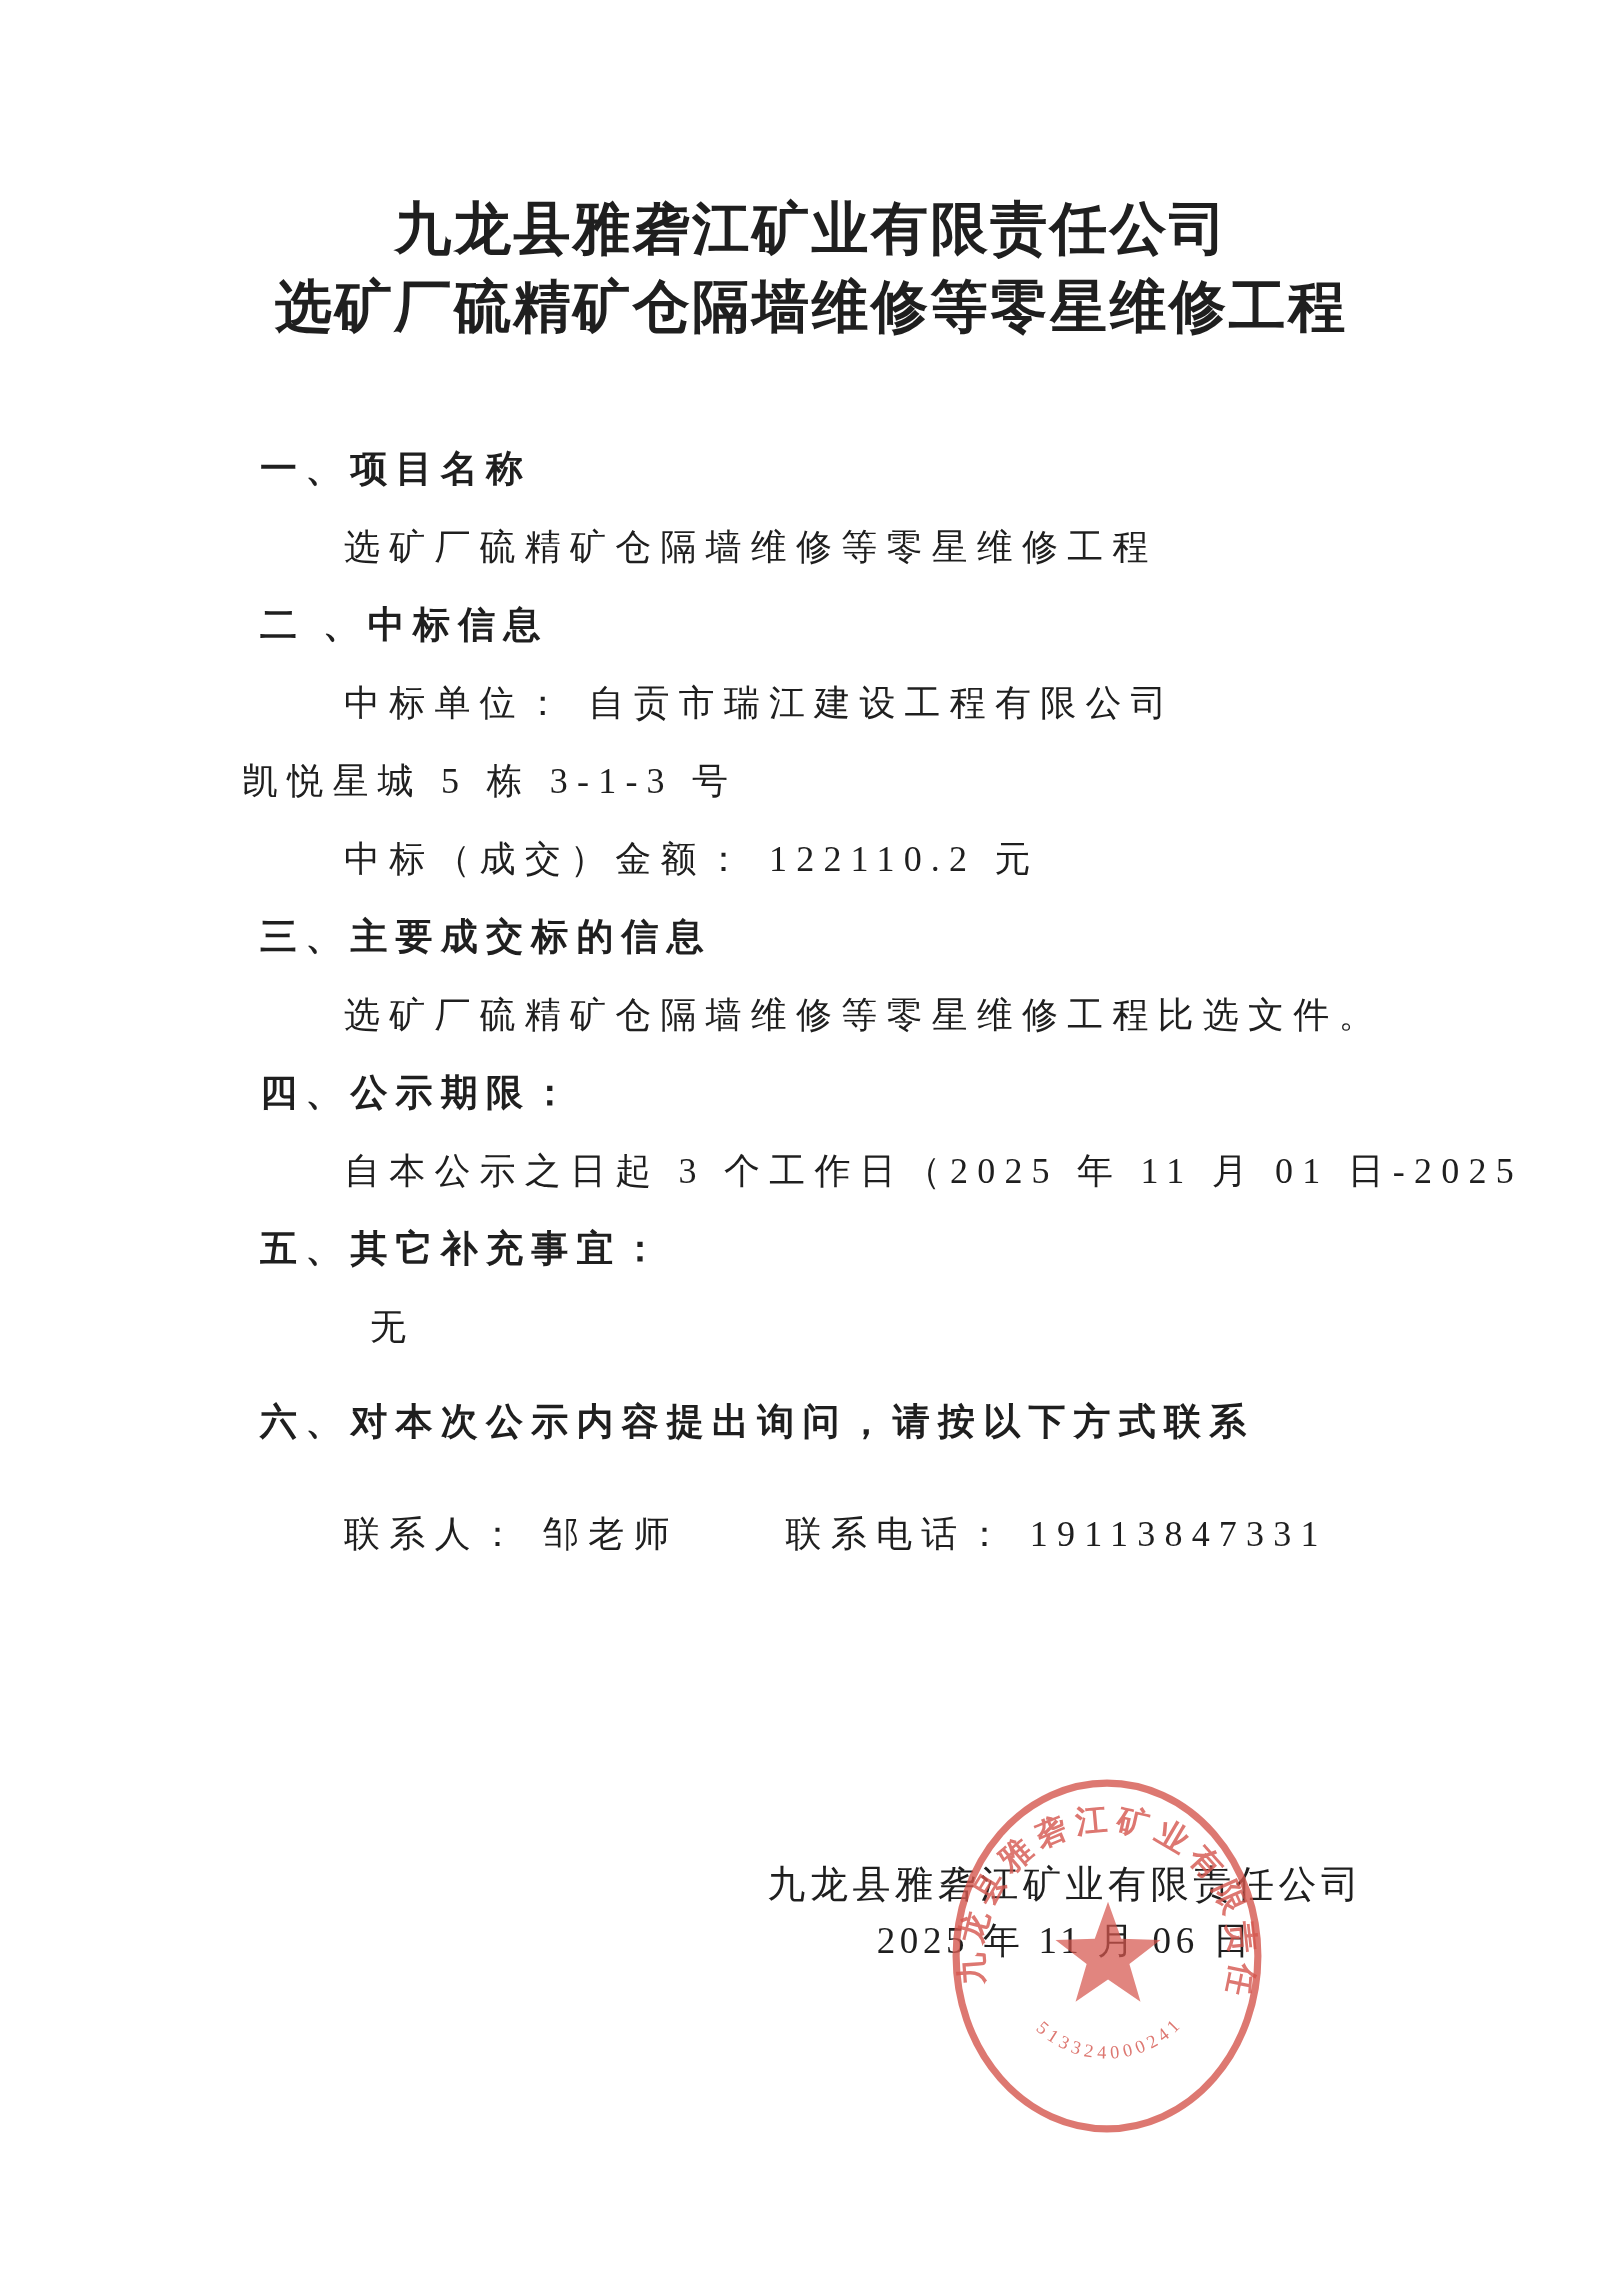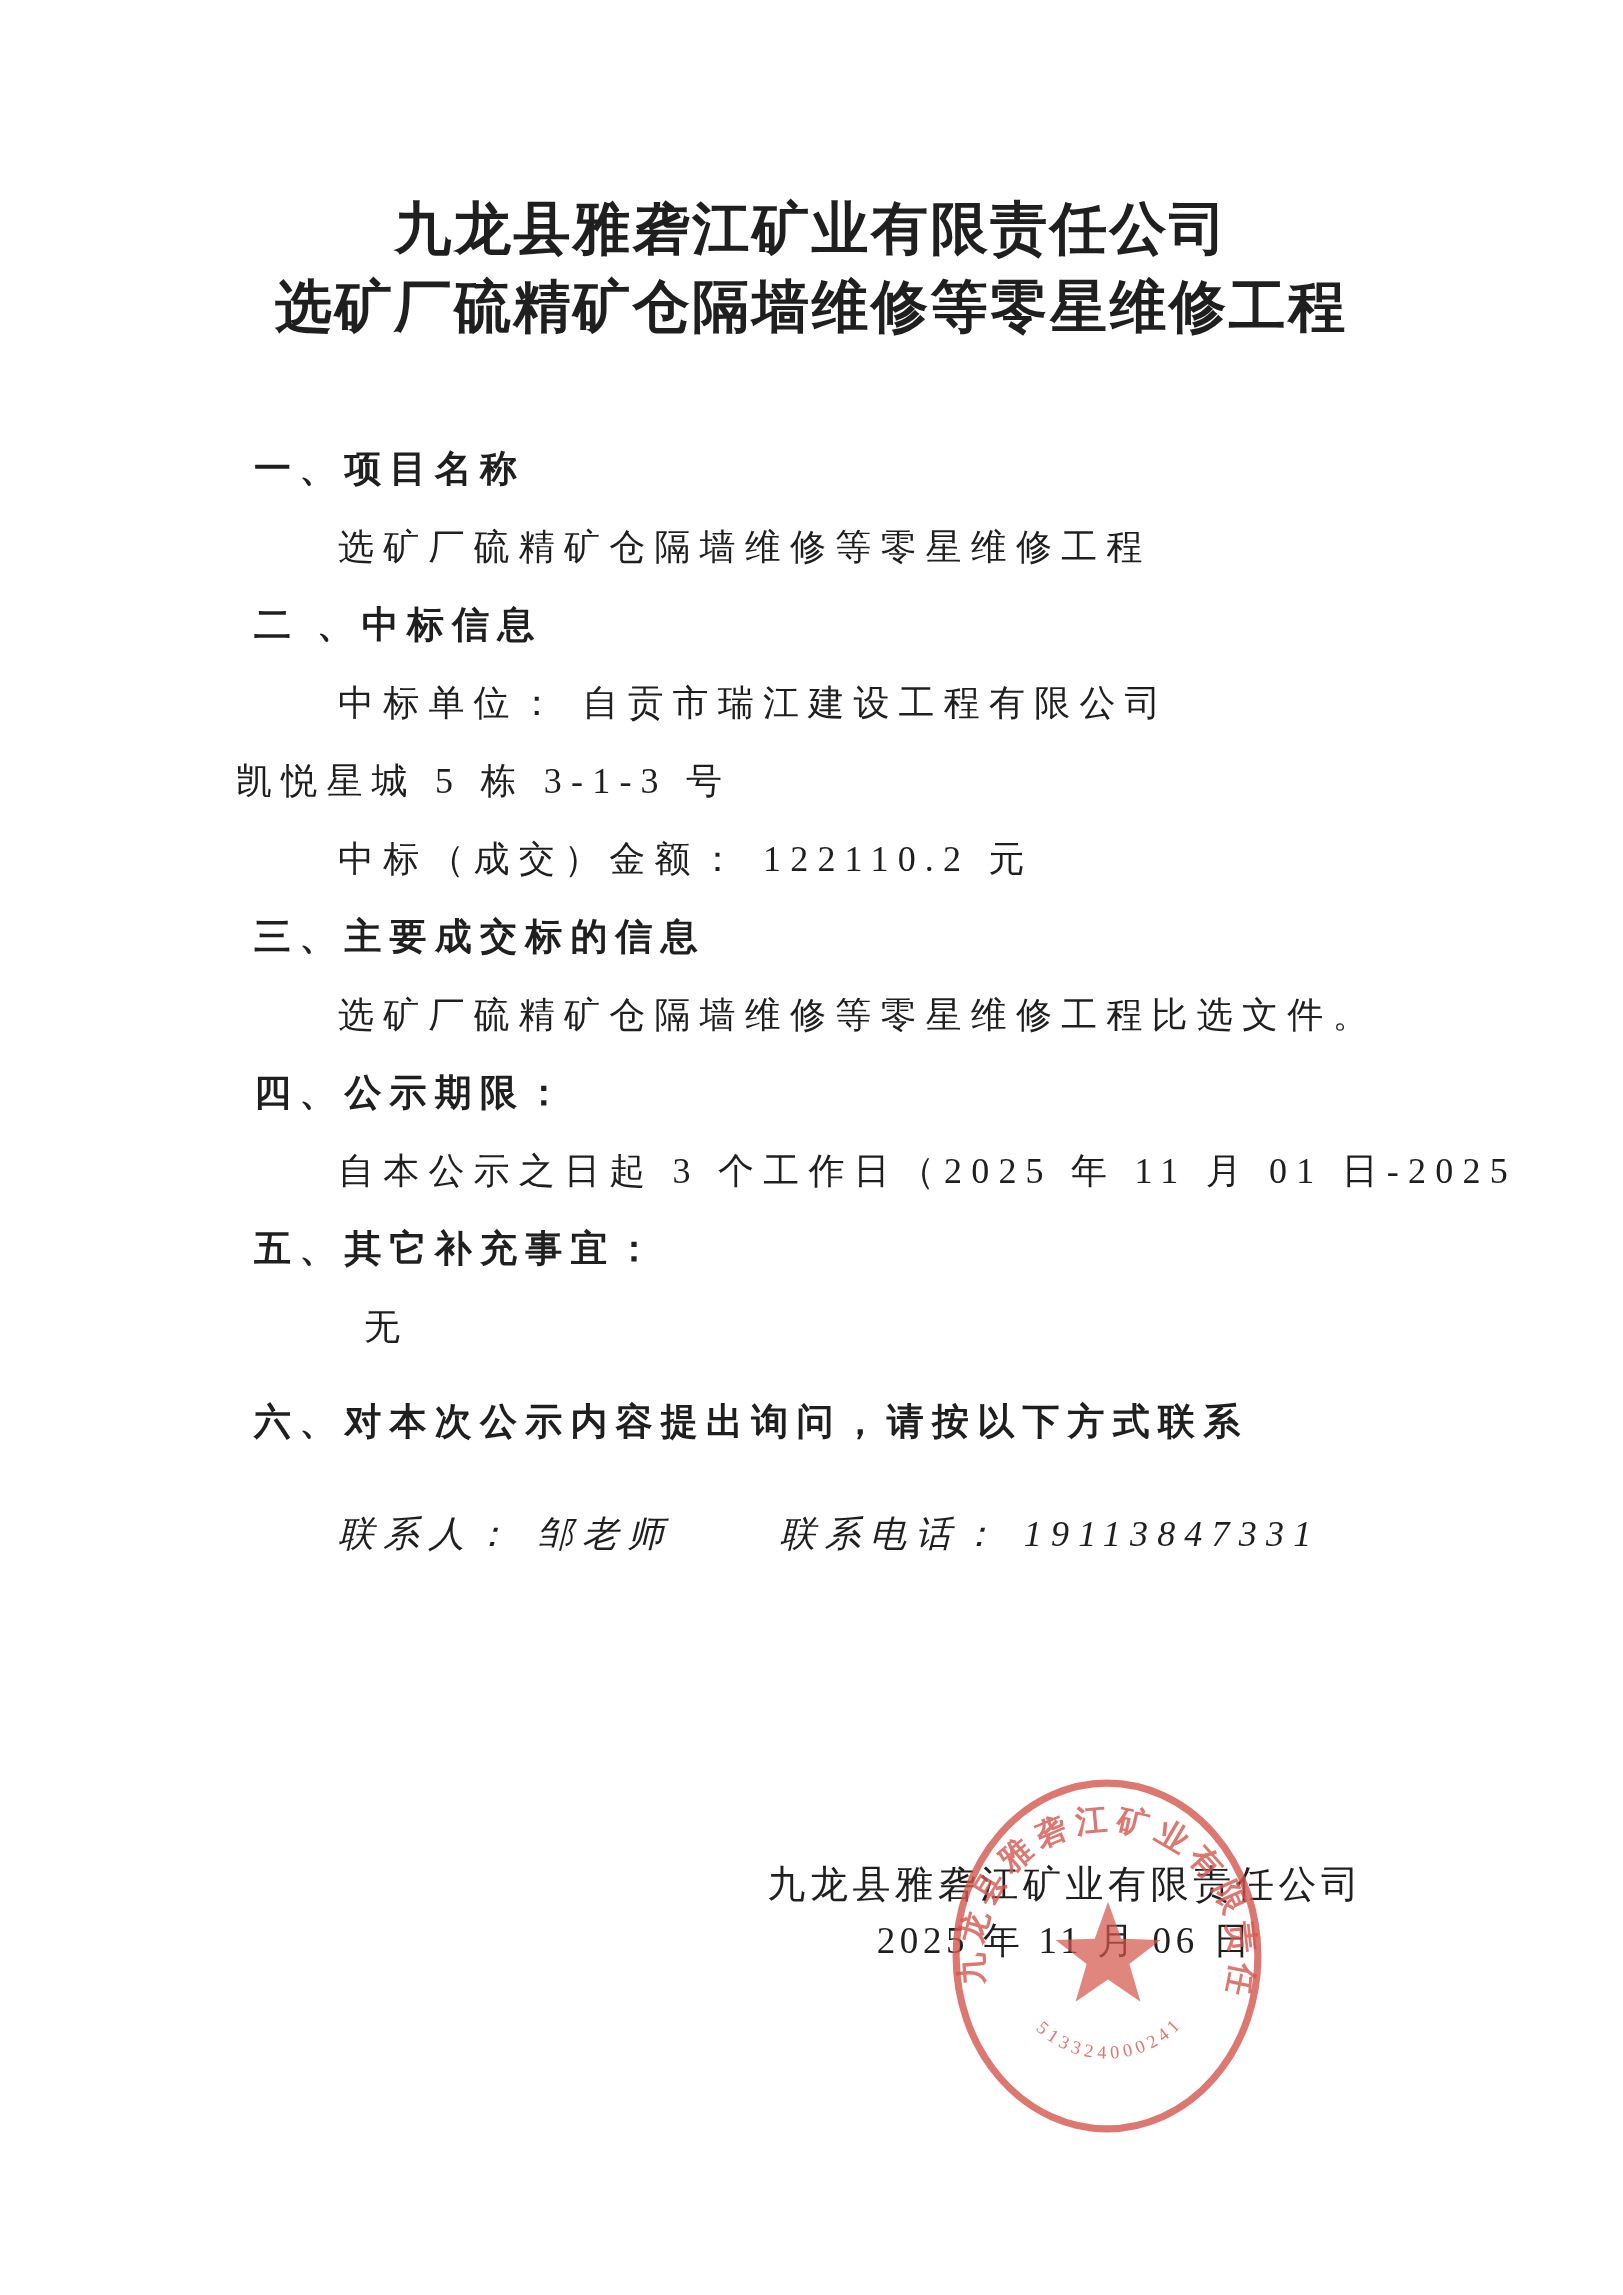--- a/index.html
+++ b/index.html
@@ -33,21 +33,21 @@
     line-height: 78px;
     font-size: 57px;
     font-weight: 700;
     letter-spacing: 2.6px;
     white-space: nowrap;
   }
   
   .content {
     position: absolute;
     top: 430px;
-    left: 236px;
+    left: 242px;
     width: 1186px;
   }
   .line {
     height: 78px;
     line-height: 78px;
     font-size: 36px;
     letter-spacing: 9.2px;
     white-space: nowrap;
   }
   .heading {
@@ -59,21 +59,21 @@
   .para {
     margin-left: 102px;
   }
   .cont {
     margin-left: 0;
   }
   .para-none {
     margin-left: 128px;
   }
   .gap-sm { margin-top: 17.4px; }
-  .gap-md { margin-top: 34px; font-style: italic; }
+  .gap-md { margin-top: 34px; }
   .contact-gap {
     display: inline-block;
     width: 107px;
   }
   
   .sig {
     position: absolute;
     left: 741px;
     width: 649px;
     height: 78px;

